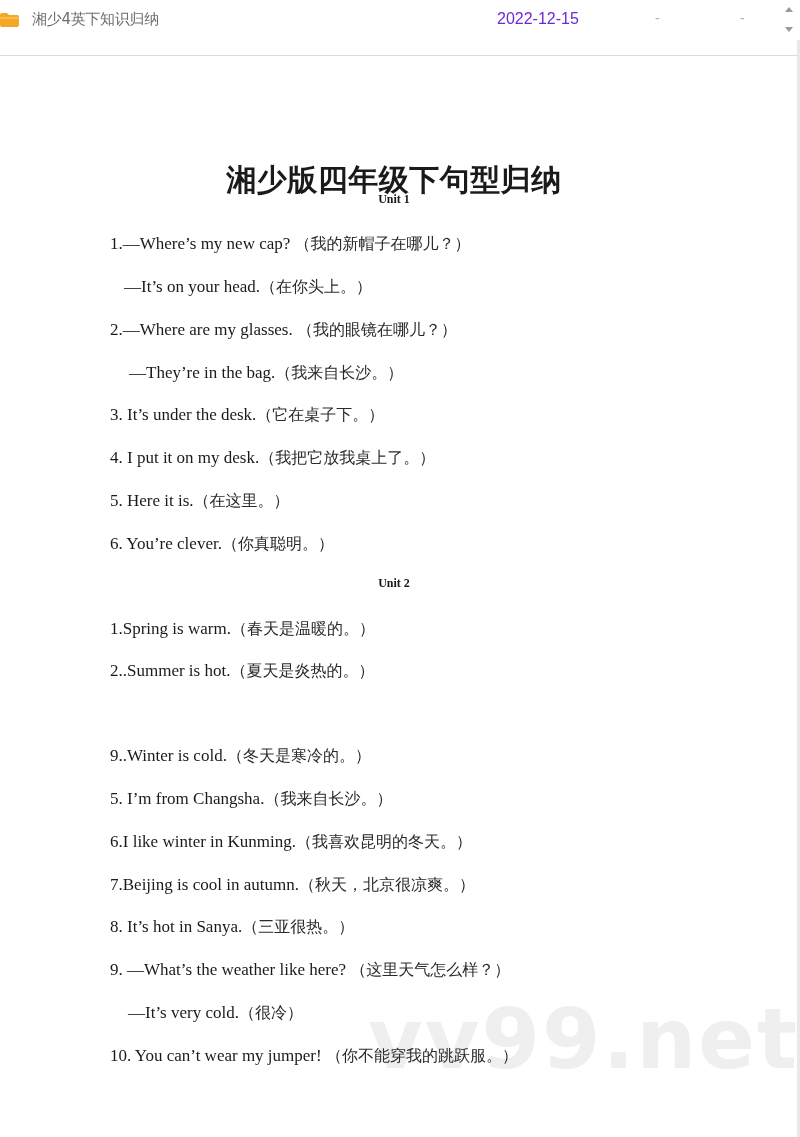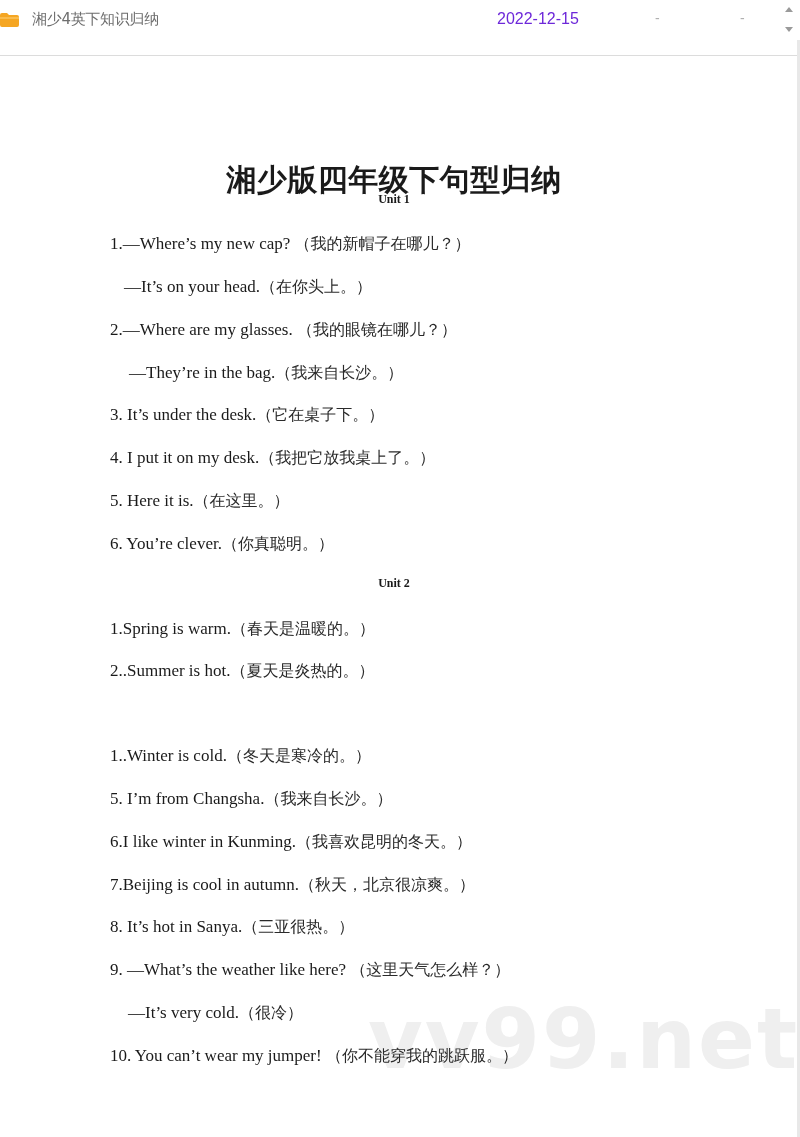--- a/index.html
+++ b/index.html
@@ -178,21 +178,21 @@
 
   <div class="unit-heading" style="top:536px">Unit 2</div>
 
   <div class="line" style="left:110px; top:579px">
     <span class="en">1.Spring is warm.</span><span class="zh">（春天是温暖的。）</span>
   </div>
   <div class="line" style="left:110px; top:621px">
     <span class="en">2..Summer is hot.</span><span class="zh">（夏天是炎热的。）</span>
   </div>
   <div class="line" style="left:110px; top:706px">
-    <span class="en">1..Winter is cold.</span><span class="zh">（冬天是寒冷的。）</span>
+    <span class="en">9..Winter is cold.</span><span class="zh">（冬天是寒冷的。）</span>
   </div>
   <div class="line" style="left:110px; top:749px">
     <span class="en">5. I’m from Changsha.</span><span class="zh">（我来自长沙。）</span>
   </div>
   <div class="line" style="left:110px; top:792px">
     <span class="en">6.I like winter in Kunming.</span><span class="zh">（我喜欢昆明的冬天。）</span>
   </div>
   <div class="line" style="left:110px; top:835px">
     <span class="en">7.Beijing is cool in autumn.</span><span class="zh">（秋天，北京很凉爽。）</span>
   </div>

